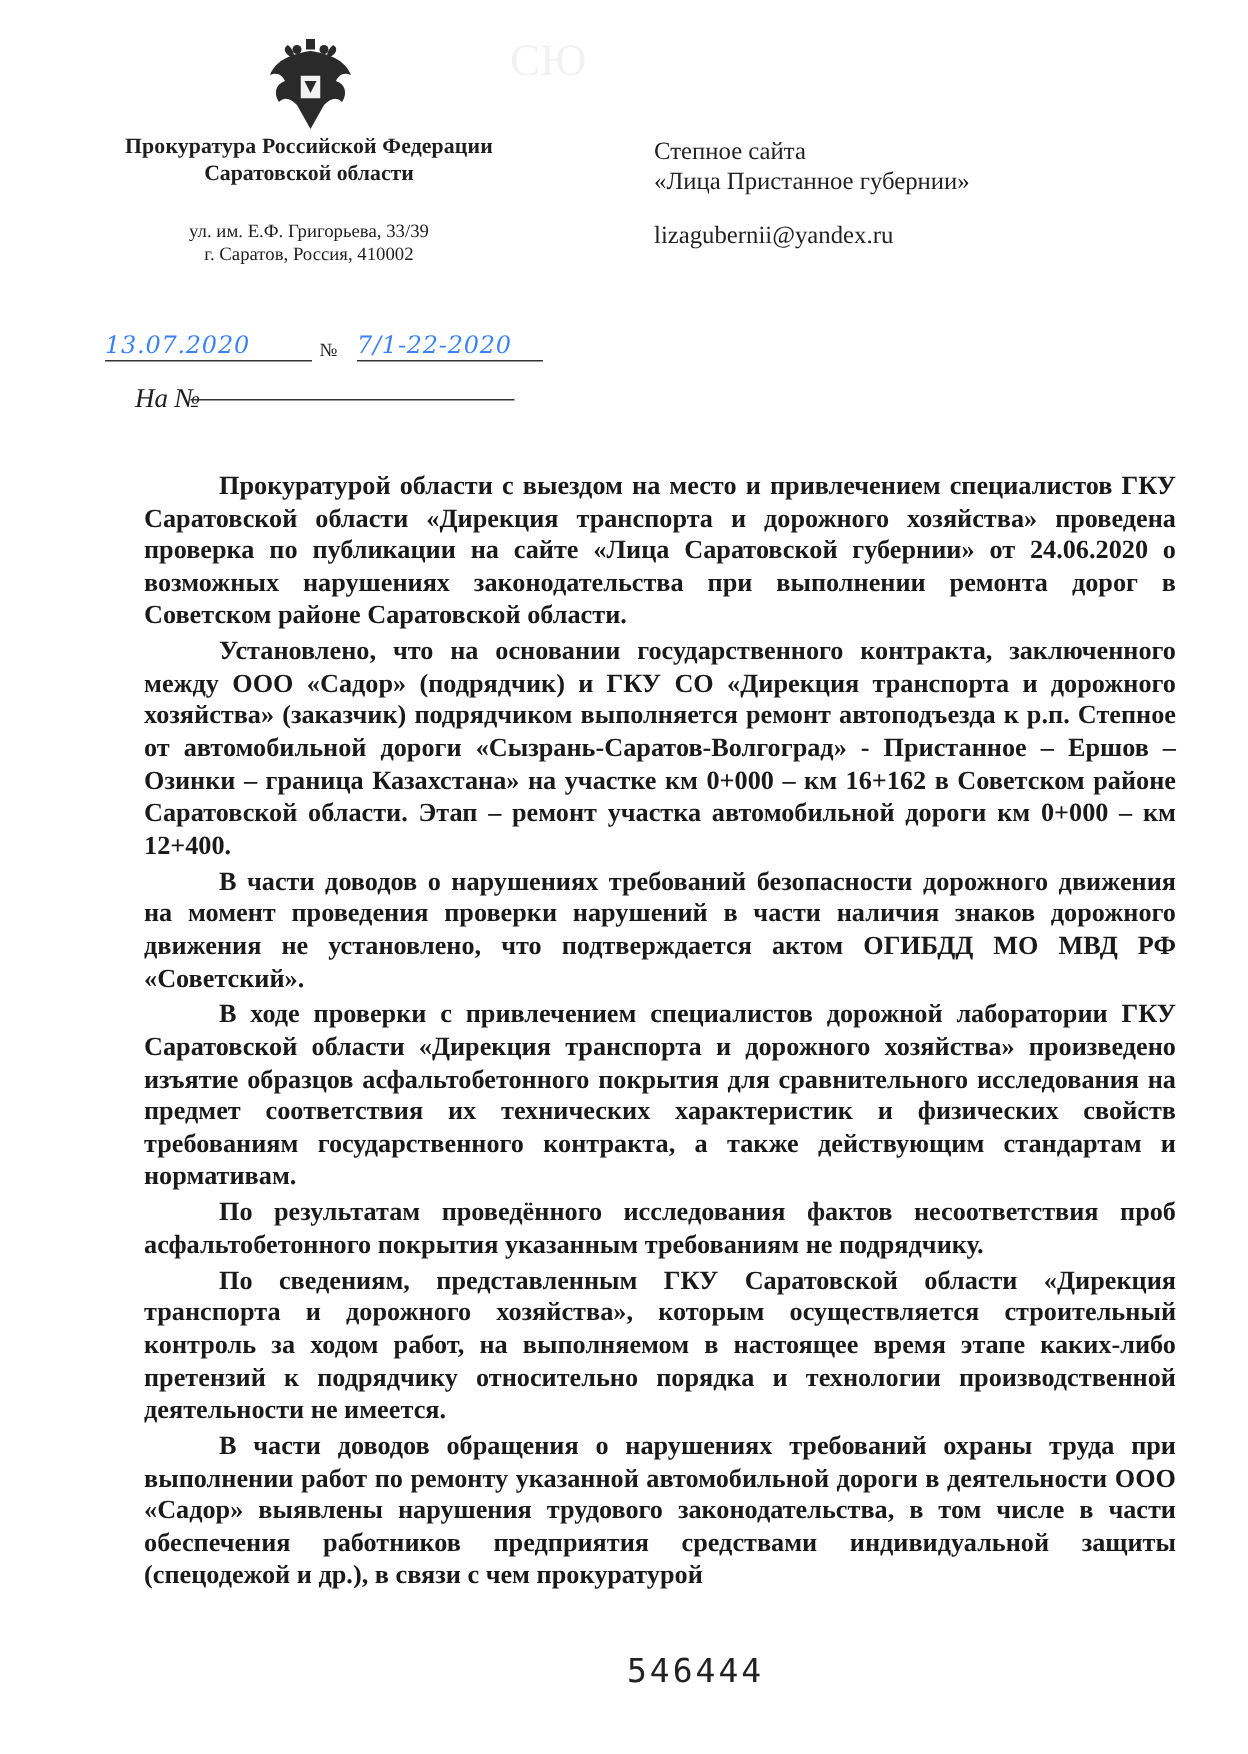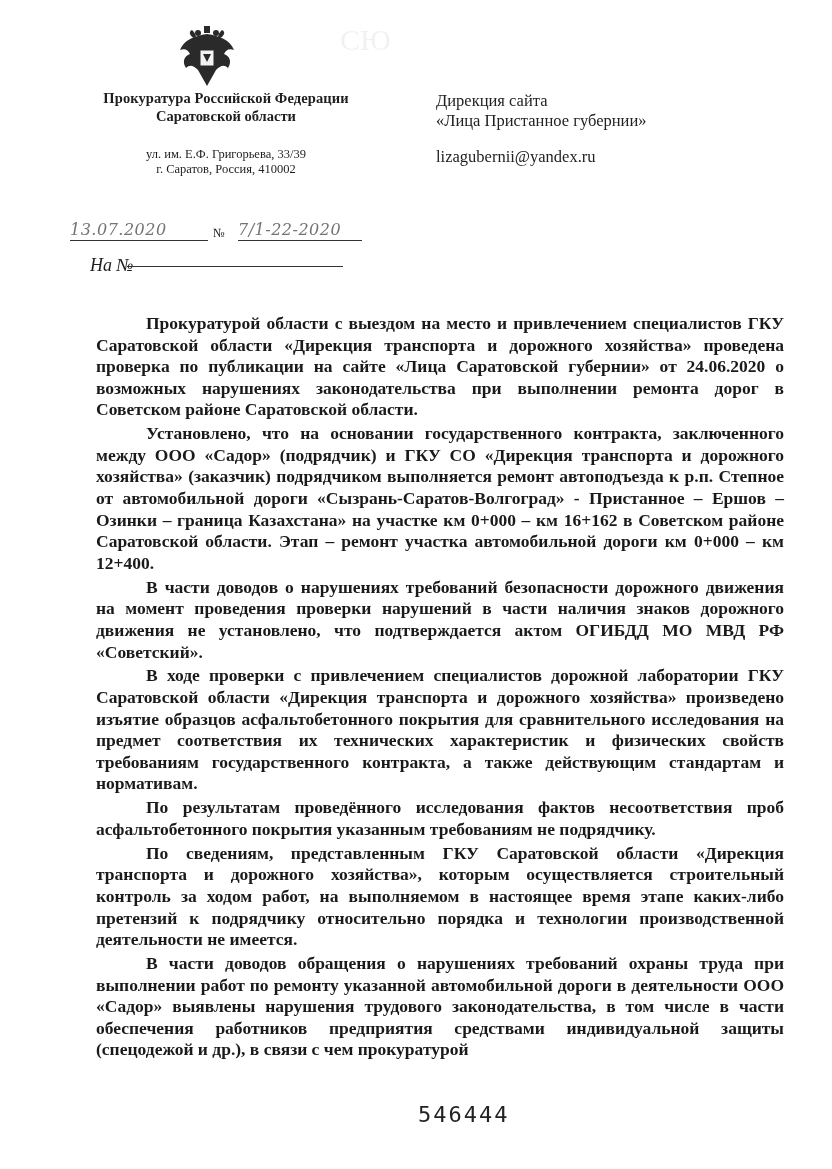--- a/index.html
+++ b/index.html
@@ -1,27 +1,27 @@
 <!DOCTYPE html>
 <html><head>
   <meta charset="utf-8">
   <style>
     html, body { margin: 0; padding: 0; background: #ffffff; }
     body {
       width: 832px; height: 1169px; position: relative; overflow: hidden;
       font-family: "Liberation Serif", "DejaVu Serif", serif; color: #1e1e1e;
     }
     .emblem { position: absolute; left: 176px; top: 24px; width: 62px; height: 66px; }
-    .hdr-left { position: absolute; left: 96px; top: 90px; width: 260px; text-align: center; }
+    .hdr-left { position: absolute; left: 76px; top: 90px; width: 260px; text-align: center; }
     .org-main { font-weight: bold; font-size: 14.5px; margin-top: 0; letter-spacing: 0.1px; }
     .org-title { font-weight: bold; font-size: 15px; margin-top: 18px; line-height: 18px; }
     .org-region { font-weight: bold; font-size: 14.5px; line-height: 18px; }
     .addr { font-size: 12.5px; margin-top: 22px; line-height: 15px; }
     .regline { position: absolute; left: 70px; top: 220px; width: 300px; height: 26px; }
-    .hand { font-family: "DejaVu Serif", serif; font-style: italic; color: #737373; font-size: 16px; position: absolute; top: 0; letter-spacing: 0.5px; }
+    .hand { font-family: "DejaVu Serif", serif; font-style: italic; color: #3b82f6; font-size: 16px; position: absolute; top: 0; letter-spacing: 0.5px; }
     .date-hand { left: 0; }
     .num-hand { left: 168px; }
     .line { position: absolute; border-bottom: 1px solid #333; }
     .date-line { left: 0; top: 20px; width: 138px; }
     .num-line { left: 168px; top: 20px; width: 124px; }
     .no-sign { position: absolute; left: 143px; top: 6px; font-size: 12.5px; }
     .na-no { position: absolute; left: 90px; top: 255px; font-size: 18px; font-style: italic; }
     .na-line { position: absolute; left: 127px; top: 266px; width: 216px; border-bottom: 1px solid #333; }
     .recipient { position: absolute; left: 436px; top: 91px; font-size: 16.5px; line-height: 20px; color: #222; }
     .recipient .email { margin-top: 16px; display: block; }
@@ -64,21 +64,21 @@
   <div class="line date-line"></div>
   <span class="no-sign">№</span>
   <span class="hand num-hand">7/1-22-2020</span>
   <div class="line num-line"></div>
 </div>
 
 <span class="na-no">На №</span>
 <div class="na-line"></div>
 
 <div class="recipient">
-  <div>Дирекция сайта</div>
+  <div>Степное сайта</div>
   <div>«Лица Пристанное губернии»</div>
   <span class="email">lizagubernii@yandex.ru</span>
 </div>
 
 <div class="body">
   <p>Прокуратурой области с выездом на место и привлечением специалистов ГКУ Саратовской области «Дирекция транспорта и дорожного хозяйства» проведена проверка по публикации на сайте «Лица Саратовской губернии» от 24.06.2020 о возможных нарушениях законодательства при выполнении ремонта дорог в Советском районе Саратовской области.</p>
   <p>Установлено, что на основании государственного контракта, заключенного между ООО «Садор» (подрядчик) и ГКУ СО «Дирекция транспорта и дорожного хозяйства» (заказчик) подрядчиком выполняется ремонт автоподъезда к р.п. Степное от автомобильной дороги «Сызрань-Саратов-Волгоград» - Пристанное – Ершов – Озинки – граница Казахстана» на участке км 0+000 – км 16+162 в Советском районе Саратовской области. Этап – ремонт участка автомобильной дороги км 0+000 – км 12+400.</p>
   <p>В части доводов о нарушениях требований безопасности дорожного движения на момент проведения проверки нарушений в части наличия знаков дорожного движения не установлено, что подтверждается актом ОГИБДД МО МВД РФ «Советский».</p>
   <p>В ходе проверки с привлечением специалистов дорожной лаборатории ГКУ Саратовской области «Дирекция транспорта и дорожного хозяйства» произведено изъятие образцов асфальтобетонного покрытия для сравнительного исследования на предмет соответствия их технических характеристик и физических свойств требованиям государственного контракта, а также действующим стандартам и нормативам.</p>
   <p>По результатам проведённого исследования фактов несоответствия проб асфальтобетонного покрытия указанным требованиям не подрядчику.</p>

